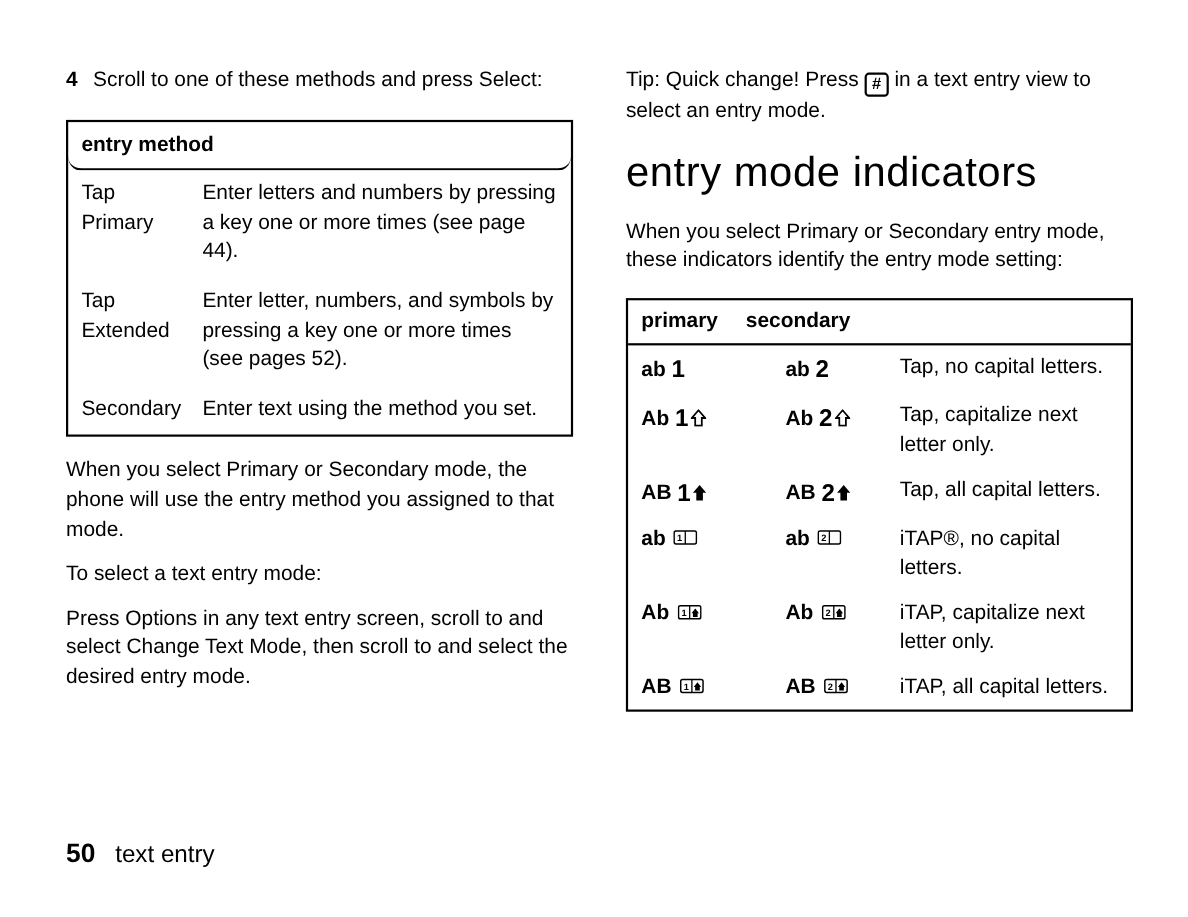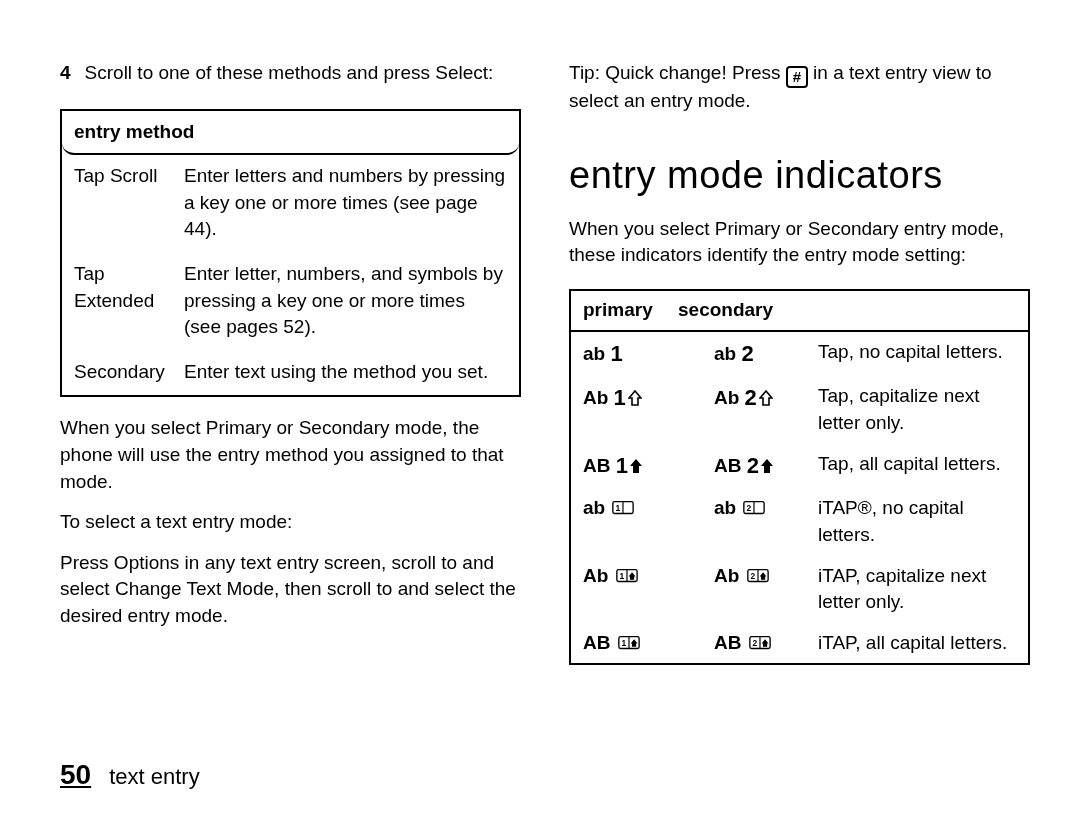--- a/index.html
+++ b/index.html
@@ -64,21 +64,21 @@
     width: 22px; height: 22px;
     line-height: 18px;
     text-align: center;
     font-weight: bold;
     font-size: 15px;
     vertical-align: -3px;
   }
   h2.section-title {
     font-size: 38px;
     font-weight: normal;
-    margin: 20px 0 14px 0;
+    margin: 2px 0 14px 0;
     letter-spacing: 0.5px;
   }
   
   .itable { border: 2px solid #000; margin-top: 6px; }
   .ithead { display:flex; border-bottom: 2px solid #000; font-weight: bold; padding: 6px 12px;}
   .ith1 { width: 95px; flex:none;}
   .ith2 { flex: 1;}
   .irow { display:flex; padding: 7px 12px; align-items: flex-start;}
   .ic1 { width: 95px; flex:none; font-weight: bold;}
   .ic2 { width: 104px; flex:none; font-weight: bold; margin-left: 36px;}
@@ -94,40 +94,40 @@
   }
   .book {
     display:inline-block; width:22px; height:16px; vertical-align:-2px; margin-left:2px;
   }
   .book svg, .up-solid svg { display:block; }
   .booknum { font-size:10px; font-weight:bold; }
   .footer {
     display:flex; align-items:baseline; gap: 18px; padding-top: 30px;
     font-size: 22px;
   }
-  .footer .pnum { font-weight: bold; font-size: 28px; text-decoration: underline;}
+  .footer .pnum { font-weight: bold; font-size: 24px;}
 </style>
 </head>
 <body>
 
 <div class="page">
   <div class="cols">
 
     <div class="col">
       <div class="step-row">
         <div class="step-num">4</div>
         <div>
           <span>Scroll to one of these methods and press </span><span class="narrow">Select</span><span>:</span>
         </div>
       </div>
 
       <div class="table">
         <div class="thead">entry method</div>
         <div class="trow">
-          <div class="tcell1 narrow">Tap Scroll</div>
+          <div class="tcell1 narrow">Tap Primary</div>
           <div class="tcell2">Enter letters and numbers by pressing a key one or more times (see page 44).</div>
         </div>
         <div class="trow">
           <div class="tcell1 narrow">Tap Extended</div>
           <div class="tcell2">Enter letter, numbers, and symbols by pressing a key one or more times (see pages 52).</div>
         </div>
         <div class="trow">
           <div class="tcell1 narrow">Secondary</div>
           <div class="tcell2">Enter text using the method you set.</div>
         </div>

